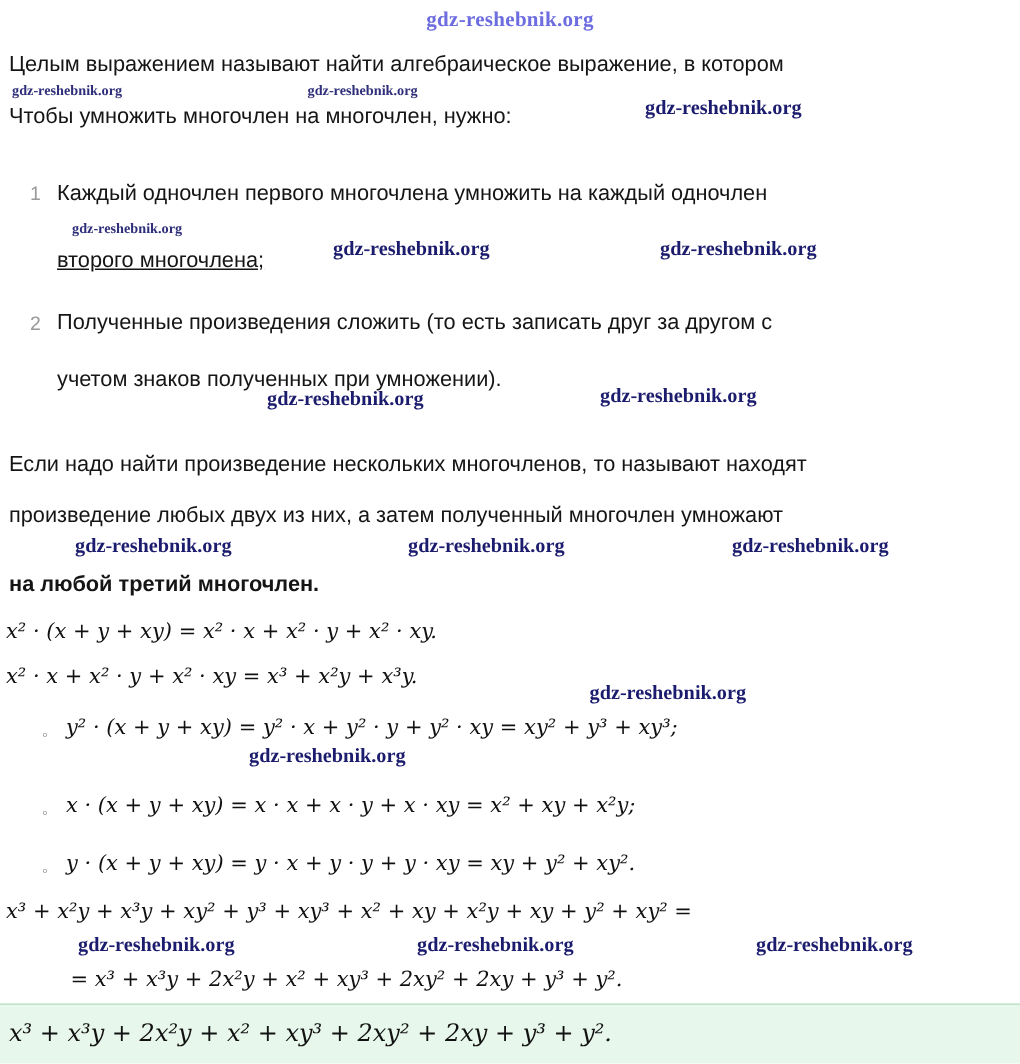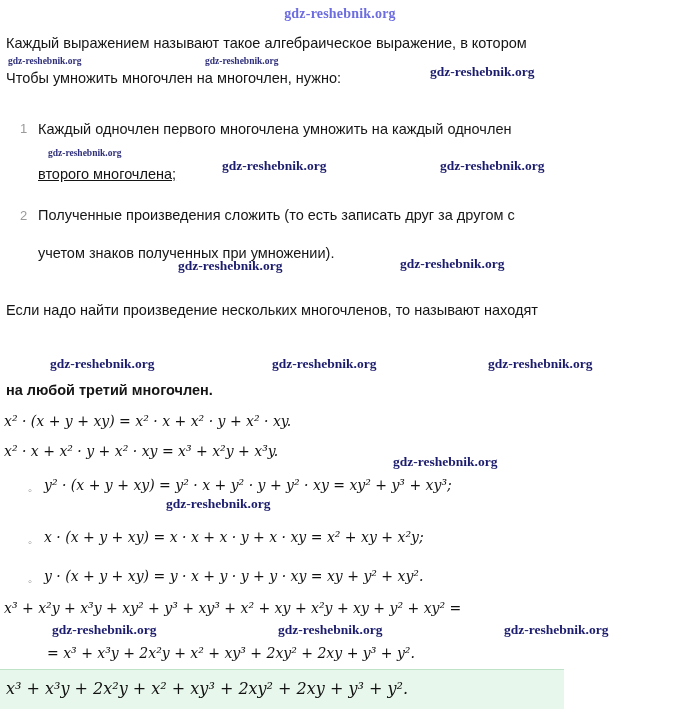--- a/index.html
+++ b/index.html
@@ -68,21 +68,21 @@
   }
   .bullet {
     position: absolute;
     color: #8a8a8a;
     font-size: 11px;
   }
   .answer-box {
     position: absolute;
     left: 0;
     bottom: 0;
-    width: 564px;
+    width: 680px;
     height: 40px;
     background: #e8f7ec;
     border-top: 1px solid #bfe3c8;
     box-sizing: border-box;
   }
   .answer-text {
     position: absolute;
     left: 6px;
     top: 9px;
     font-family: "DejaVu Serif", serif;
@@ -92,33 +92,34 @@
     white-space: nowrap;
   }
 </style>
 </head>
 <body>
 
 <div class="page">
 
   <div class="wm-top">gdz-reshebnik.org</div>
 
-  <div class="para" style="left:6px; top:33px;">Каждый выражением называют такое алгебраическое выражение, в котором</div>
+  <div class="para" style="left:6px; top:33px;">Целым выражением называют найти алгебраическое выражение, в котором</div>
 
   <div class="para" style="left:6px; top:68px;">Чтобы умножить многочлен на многочлен, нужно:</div>
 
   <div class="listnum" style="left:20px; top:121px;">1</div>
   <div class="para" style="left:38px; top:119px;">Каждый одночлен первого многочлена умножить на каждый одночлен</div>
   <div class="para" style="left:38px; top:164px;text-decoration:underline;">второго многочлена;</div>
 
   <div class="listnum" style="left:20px; top:208px;">2</div>
   <div class="para" style="left:38px; top:205px;">Полученные произведения сложить (то есть записать друг за другом с</div>
   <div class="para" style="left:38px; top:243px;">учетом знаков полученных при умножении).</div>
 
   <div class="para" style="left:6px; top:300px;">Если надо найти произведение нескольких многочленов, то называют находят</div>
+  <div class="para" style="left:6px; top:334px;">произведение любых двух из них, а затем полученный многочлен умножают</div>
   <div class="para" style="left:6px; top:380px;font-weight:bold;">на любой третий многочлен.</div>
 
   <div class="math" style="left:4px; top:413px;">x² · (x + y + xy) = x² · x + x² · y + x² · xy.</div>
   <div class="math" style="left:4px; top:443px;">x² · x + x² · y + x² · xy = x³ + x²y + x³y.</div>
 
   <div class="bullet" style="left:28px; top:484px;">◦</div>
   <div class="math" style="left:44px; top:477px;">y² · (x + y + xy) = y² · x + y² · y + y² · xy = xy² + y³ + xy³;</div>
 
   <div class="bullet" style="left:28px; top:536px;">◦</div>
   <div class="math" style="left:44px; top:529px;">x · (x + y + xy) = x · x + x · y + x · xy = x² + xy + x²y;</div>

